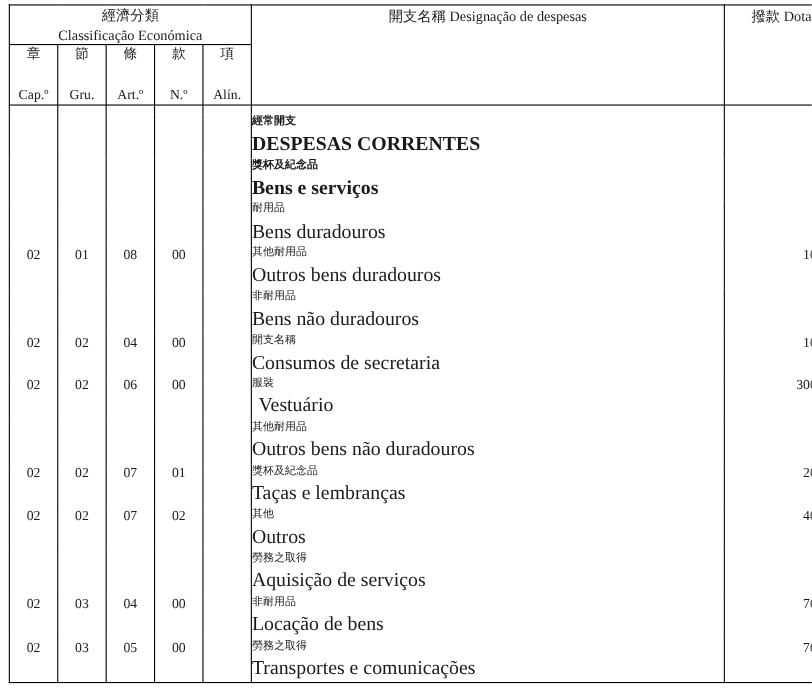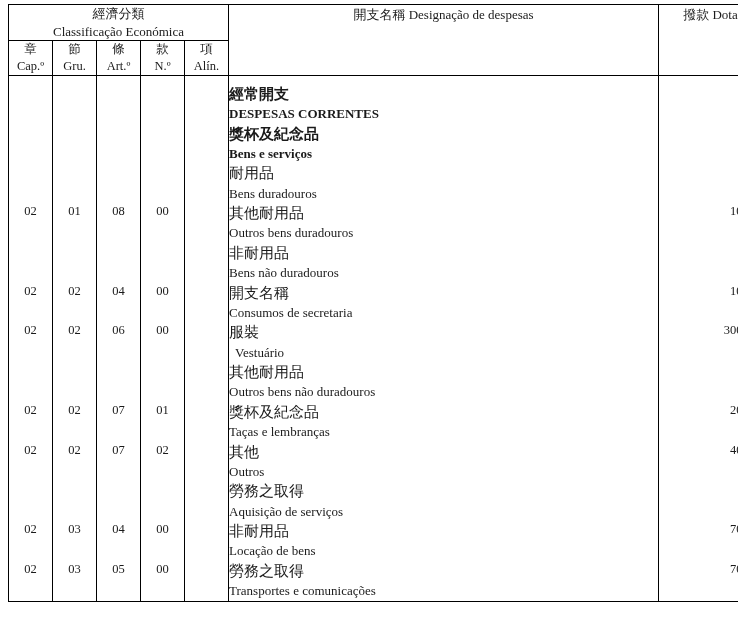--- a/index.html
+++ b/index.html
@@ -42,21 +42,21 @@
   }
   .hdr-group .cn { display: block; }
   .hdr-group .pt { display: block; }
   .hdr-sub {
     text-align: center;
     font-size: 12.5px;
     line-height: 1.35;
     padding: 4px 2px 5px 2px;
   }
   .hdr-sub .cn { display: block; }
-  .hdr-sub .pt { display: block; }
+  .hdr-sub .pt { display: block; margin-top: 20px; }
   .hdr-desc {
     text-align: center;
     font-size: 13px;
     line-height: 1.5;
     padding: 22px 4px 0 4px;
   }
   .hdr-amount {
     text-align: center;
     font-size: 13px;
     line-height: 1.5;
@@ -72,25 +72,25 @@
     line-height: 1.4;
     height: 38px;
   }
   .desc-cell {
     font-size: 13px;
     padding: 2px 0 0 10px;
     line-height: 1.42;
   }
   .desc-cell .cn {
     display: block;
-    font-size: 15px;
+    font-size: 10px;
   }
   .desc-cell .pt {
     display: block;
-    font-size: 13px;
+    font-size: 18px;
   }
   .desc-cell.bold .cn, .desc-cell.bold .pt {
     font-weight: bold;
   }
   .desc-cell .pt.indent { padding-left: 6px; }
   .amount-cell {
     text-align: right;
     font-size: 12.5px;
     padding: 3px 12px 0 0;
     line-height: 1.4;

